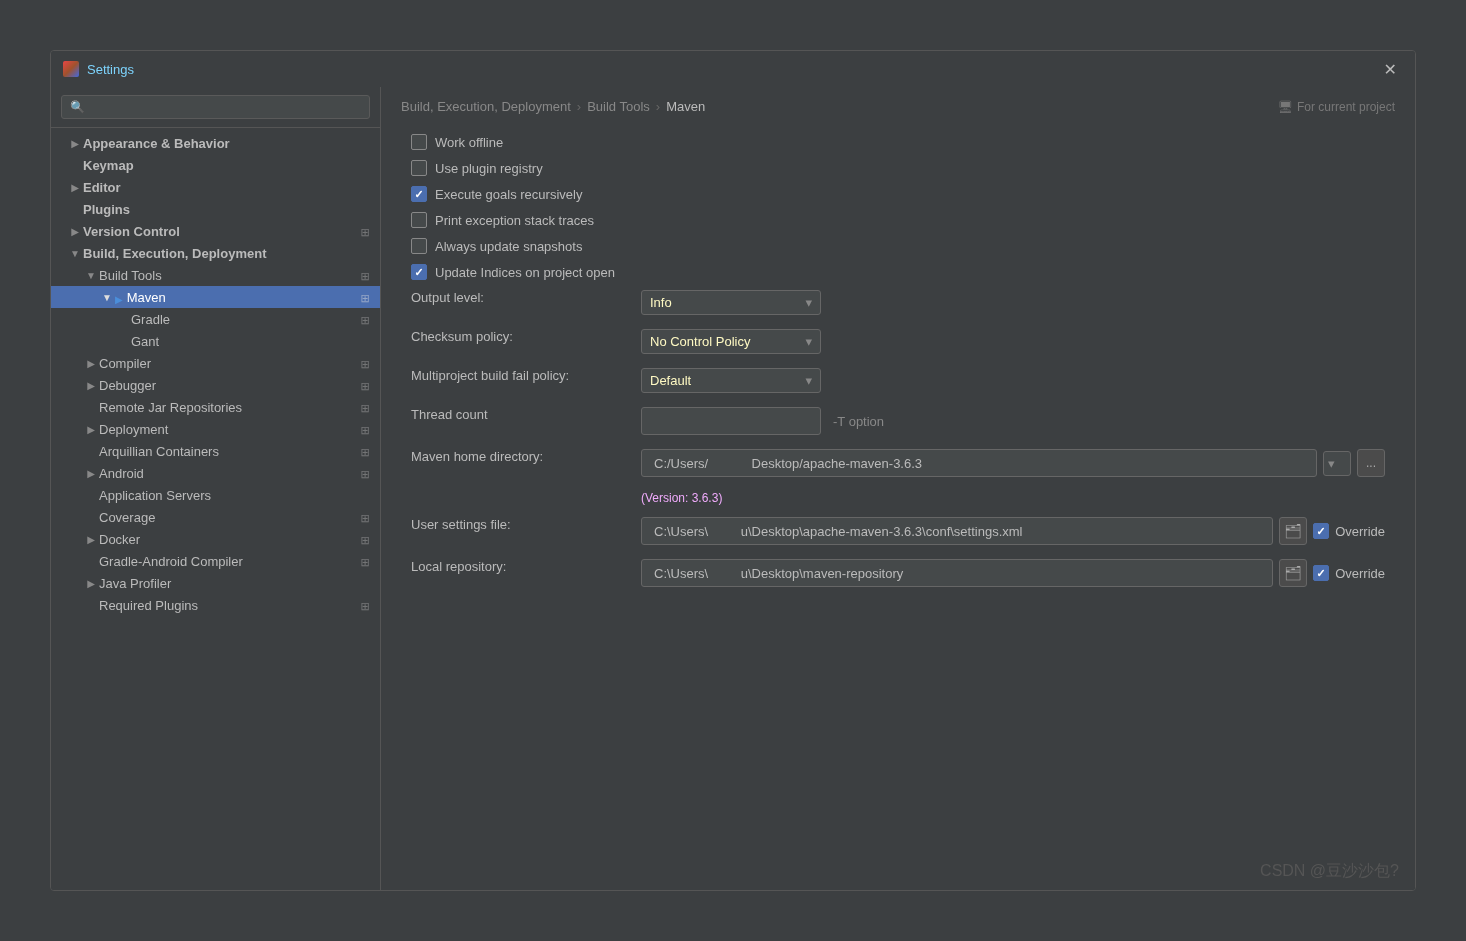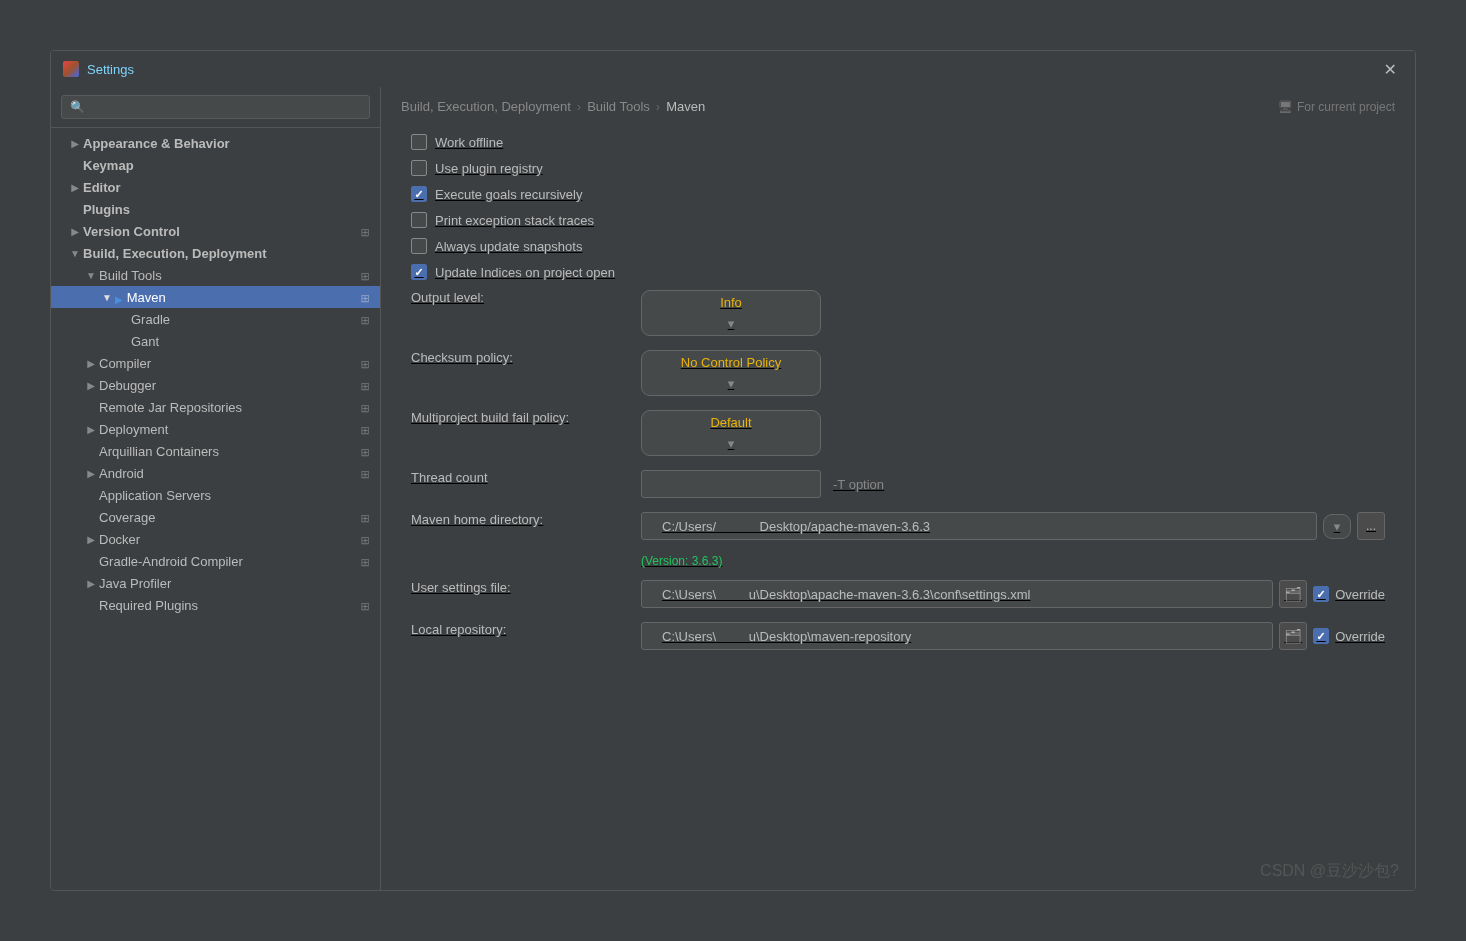--- a/index.html
+++ b/index.html
@@ -158,21 +158,20 @@
       font-size: 12px;
       display: flex;
       align-items: center;
       gap: 4px;
     }
     .settings-panel {
       flex: 1;
       overflow-y: auto;
       padding: 10px 30px 20px 30px;
       background: #3c3f41;
-      text-decoration: underline;
     }
     .checkbox-row {
       display: flex;
       align-items: center;
       margin-bottom: 10px;
       gap: 8px;
       color: #bbb;
     }
     .checkbox-custom {
       width: 16px;
@@ -209,39 +208,38 @@
     }
     .field-control {
       display: flex;
       align-items: center;
       gap: 6px;
       flex: 1;
     }
     .dropdown {
       background: #45494a;
       border: 1px solid #666;
-      border-radius: 9px;
-      color: #eab308;
+      border-radius: 3px;
+      color: #fef9c3;
       padding: 4px 8px;
       font-size: 13px;
       display: flex;
       align-items: center;
       gap: 6px;
       cursor: pointer;
       min-width: 180px;
       justify-content: space-between;
-      flex-direction: column;
     }
     .dropdown-arrow::after { content: "▾"; color: #888; }
     .text-input {
       background: #45494a;
       border: 1px solid #666;
       border-radius: 3px;
       color: #bbb;
-      padding: 4px 20px;
+      padding: 4px 12px;
       font-size: 13px;
       height: 28px;
     }
     .text-input-wide {
       flex: 1;
       min-width: 0;
     }
     .browse-btn {
       width: 28px;
       height: 28px;
@@ -249,21 +247,21 @@
       border: 1px solid #666;
       border-radius: 3px;
       display: flex;
       align-items: center;
       justify-content: center;
       cursor: pointer;
       color: #aaa;
       font-size: 12px;
     }
     .version-text {
-      color: #22c55e;
+      color: #f0abfc;
       font-size: 12px;
       margin-left: 230px;
       margin-bottom: 12px;
     }
     .override-section {
       display: flex;
       align-items: center;
       gap: 6px;
     }
     .option-text { color: #bbb; font-size: 13px; }

